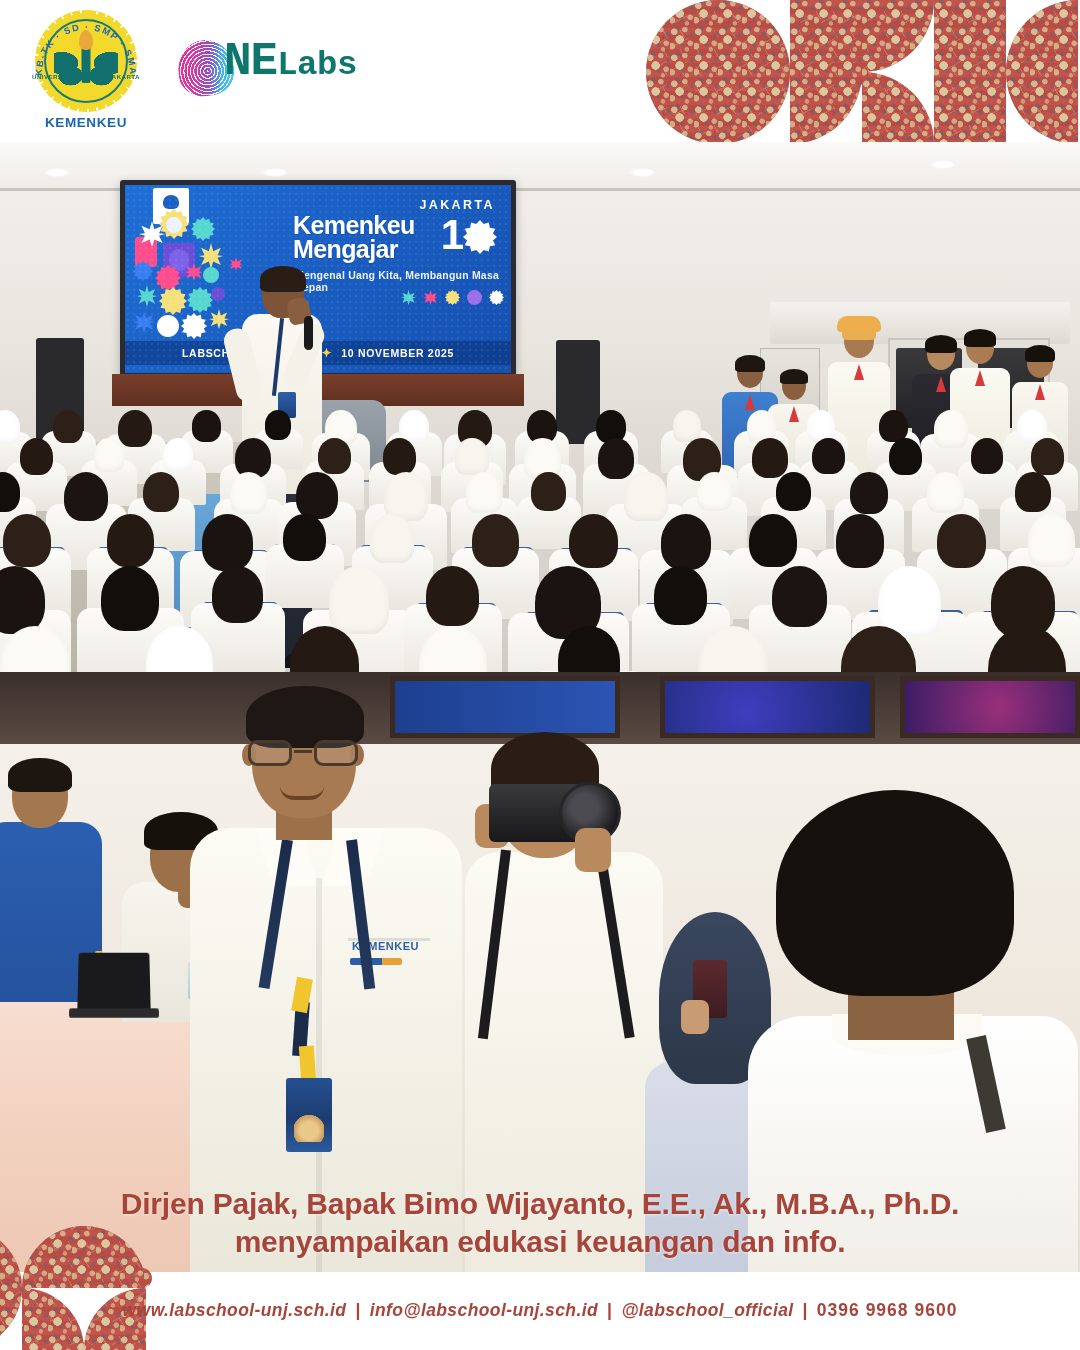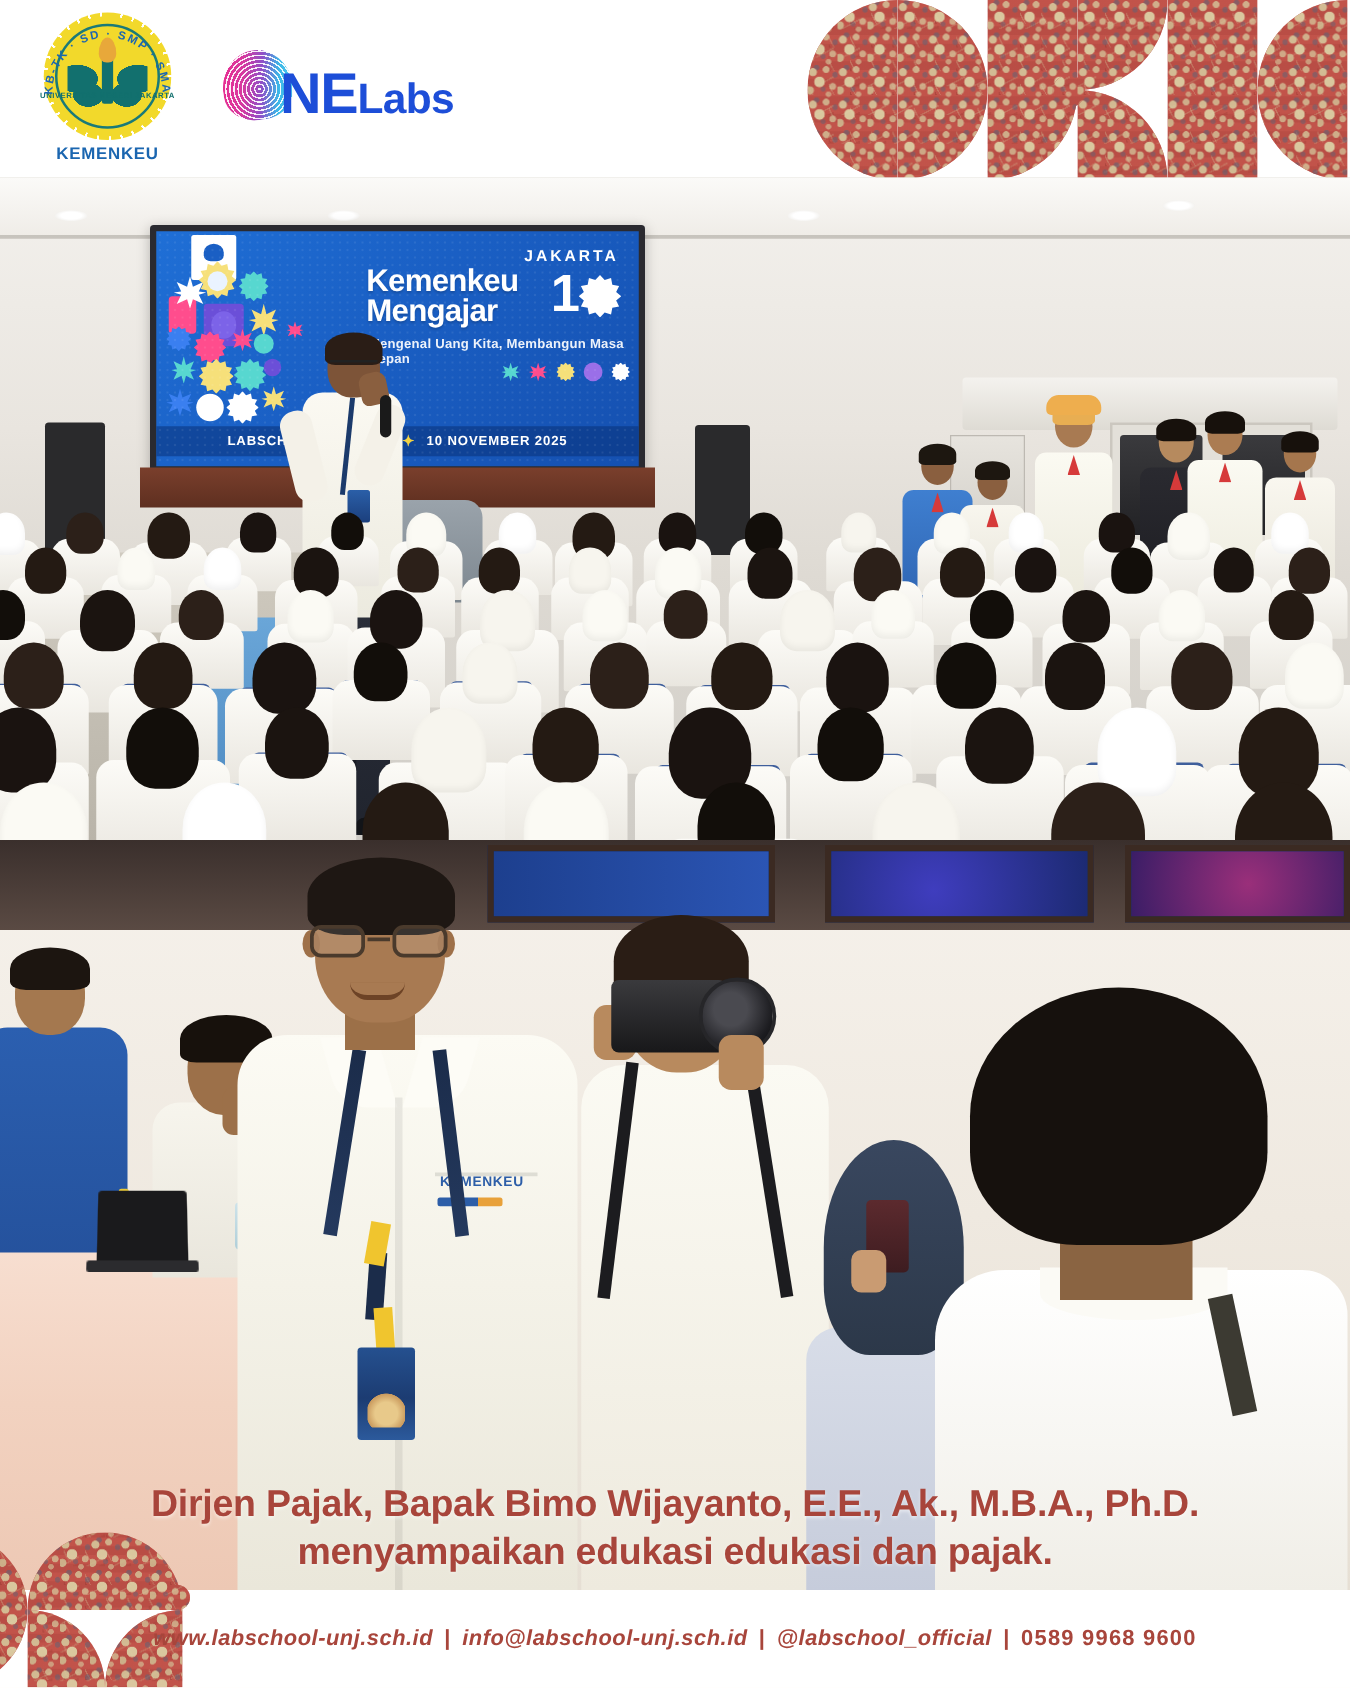--- a/index.html
+++ b/index.html
@@ -105,22 +105,22 @@
     position: absolute; left: 0; top: 2px; width: 56px; height: 56px;
     border-radius: 52% 52% 48% 48% / 58% 58% 42% 42%;
     transform: rotate(-8deg);
     background:
       repeating-radial-gradient(circle at 52% 56%, rgba(255,255,255,.92) 0 1.1px, transparent 1.1px 3.3px),
       linear-gradient(100deg, #ec2a8e 0%, #d63aa0 32%, #8f4fc8 55%, #3bb8e8 76%, #56cdf0 100%);
     overflow: hidden;
   }
   .nel-text {
     position: absolute; left: 46px; top: 0px;
-    font-size: 46px; font-weight: 800; color: #1d4ed8;
-    letter-spacing: -1px; line-height: 72px;
+    font-size: 46px; font-weight: 800; color: #0f766e;
+    letter-spacing: -1px; line-height: 48px; font-family: Liberation Mono, monospace;
   }
   .nel-text .labs { font-size: 34px; font-weight: 700; letter-spacing: -.5px; }
 
   .head-pattern { position: absolute; right: 0; top: 0; width: 434px; height: 143px; }
 
   
   .photo { position: absolute; left: 0; width: 1080px; overflow: hidden; }
   .photo-1 { top: 142px; height: 530px; background: #d9d5cf; }
   .photo-2 { top: 672px; height: 600px; background: #e8e2da; }
 
@@ -887,21 +887,21 @@
       <div class="bp-shirt"></div>
       <div class="bp-collar"></div>
       <div class="bp-strap"></div>
       <div class="bp-neck"></div>
       <div class="bp-hair"></div>
     </div>
   </div>
 
   <div class="caption">
     <div class="caption-line">Dirjen Pajak, Bapak Bimo Wijayanto, E.E., Ak., M.B.A., Ph.D.</div>
-    <div class="caption-line">menyampaikan edukasi edukasi dan pajak.</div>
+    <div class="caption-line">menyampaikan edukasi keuangan dan info.</div>
   </div>
 
   <div class="footer-band"></div>
   <div class="corner-batik" id="cornerBatik">
       <div class="batik-cell q-tr" style="left: -40px; top: -4px; width: 62px; height: 62px;">
         <div class="batik-fill" style="background-position: 40px 4px;"></div>
       </div>
       <div class="batik-cell q-tl" style="left: 22px; top: -4px; width: 62px; height: 62px;">
         <div class="batik-fill" style="background-position: -22px 4px;"></div>
       </div>
@@ -916,16 +916,16 @@
       </div>
       <div class="batik-cell q-tl" style="left: 84px; top: 58px; width: 62px; height: 62px;">
         <div class="batik-fill" style="background-position: -84px -58px;"></div>
       </div>
       <div class="batik-cell q-circle" style="left: 132px; top: 38px; width: 20px; height: 20px;">
         <div class="batik-fill" style="background-position: -132px -38px;"></div>
       </div>
     </div>
 
   <div class="footer-text">
-    <span>www.labschool-unj.sch.id</span><span class="sep">|</span><span>info@labschool-unj.sch.id</span><span class="sep">|</span><span>@labschool_official</span><span class="sep">|</span><span class="nostyle">0589 9968 9600</span>
+    <span>www.labschool-unj.sch.id</span><span class="sep">|</span><span>info@labschool-unj.sch.id</span><span class="sep">|</span><span>@labschool_official</span><span class="sep">|</span><span class="nostyle">0396 9968 9600</span>
   </div>
 
 </div>
 
 </body></html>

